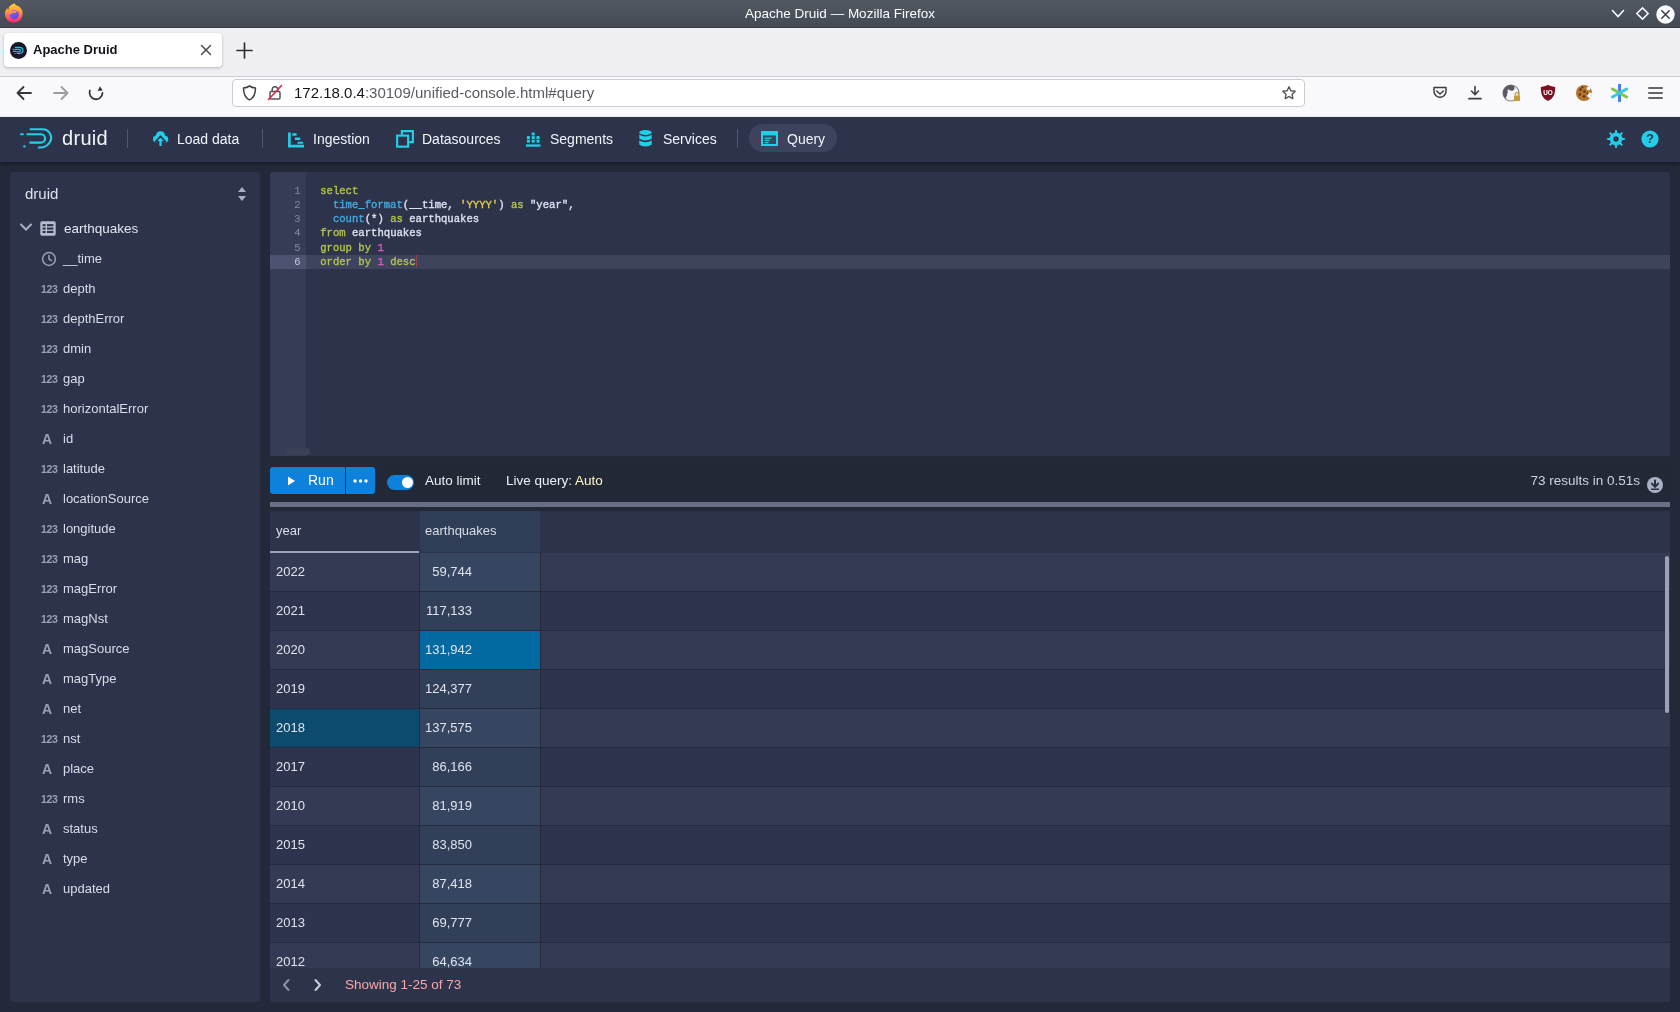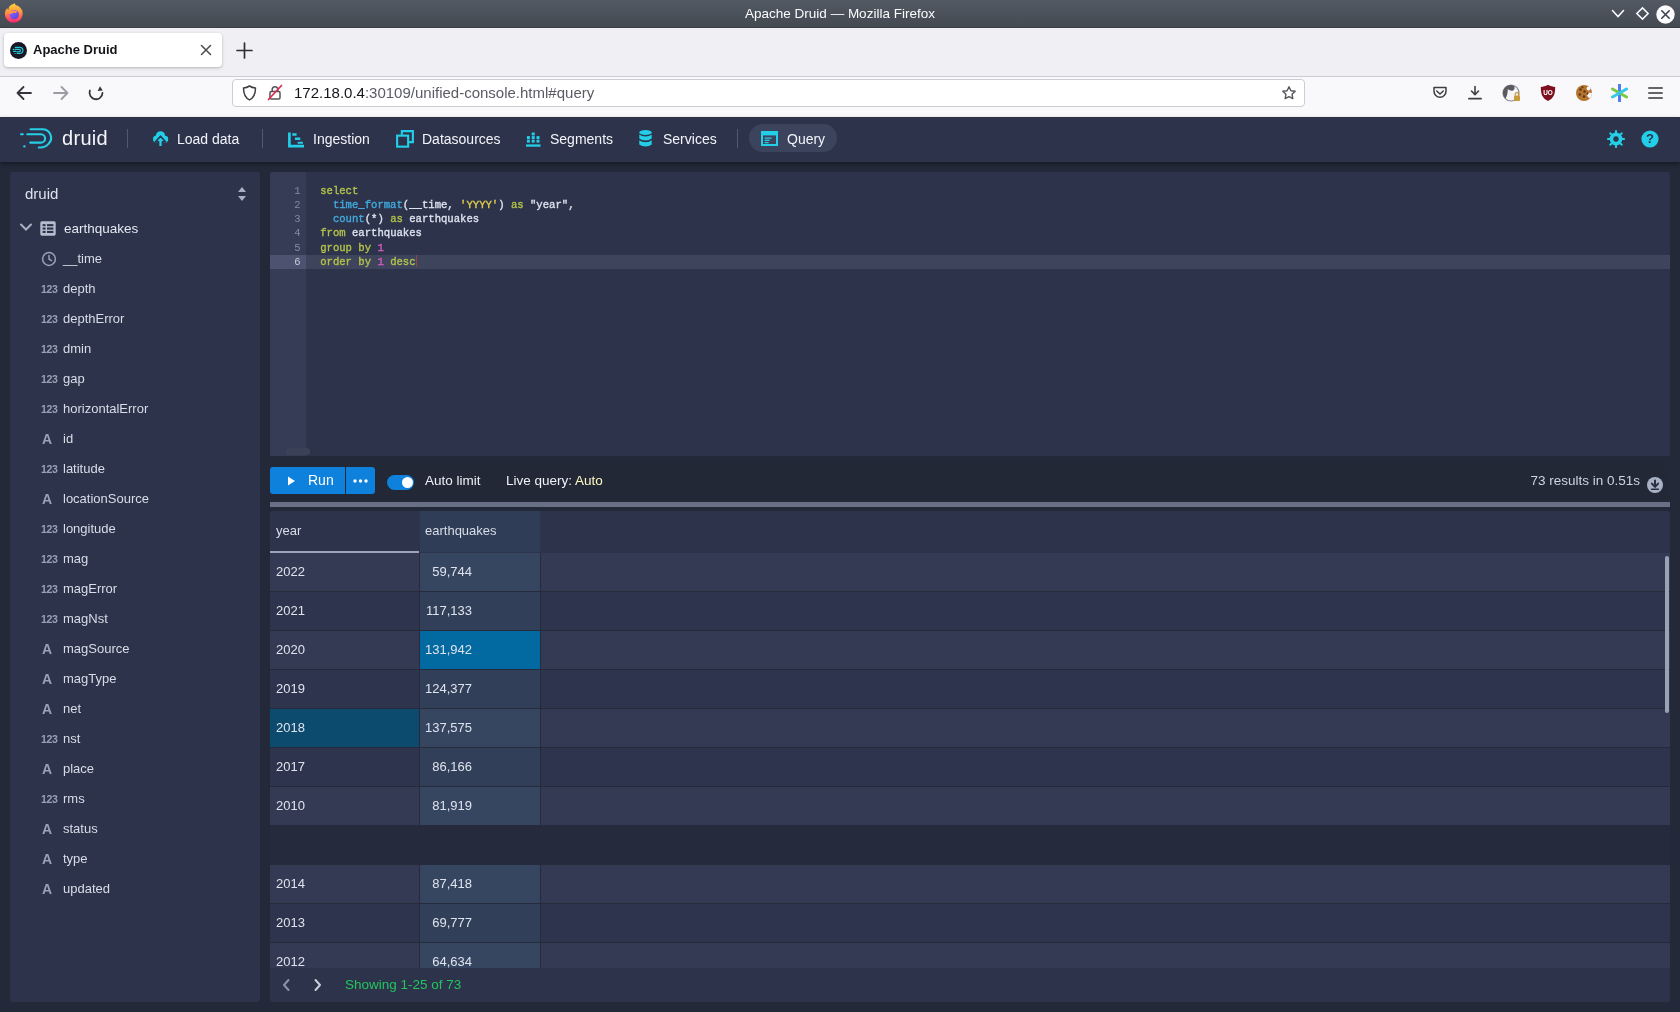--- a/index.html
+++ b/index.html
@@ -57,21 +57,21 @@
 .htxt{position:absolute;top:0;height:41px;line-height:40px;font-size:13px;color:#d9dde8}
 #sortline{position:absolute;left:0;top:39.5px;width:149px;height:3.2px;background:#9ba4bb}
 #tbody{position:absolute;left:0;top:42px;width:1400px;height:415px;overflow:hidden;background:#252a3c}
 .trow{position:absolute;left:0;width:1400px;height:39px}
 .cy{position:absolute;left:0;top:0;width:149px;height:38px}
 .ce{position:absolute;left:150px;top:0;width:120px;height:38px}
 .cf{position:absolute;left:271px;top:0;width:1129px;height:38px}
 .ytxt{position:absolute;left:6px;top:0;height:38px;line-height:38px;font-size:13px;color:#dfe3ed}
 .vtxt{position:absolute;left:0;top:0;width:52px;height:38px;line-height:38px;font-size:13px;color:#dfe3ed;text-align:right}
 #tfoot{position:absolute;left:0;top:457px;width:1400px;height:34px;background:#2d334b}
-#foottxt{position:absolute;left:75px;top:0;height:34px;line-height:33px;font-size:13.5px;color:#22c55e}
+#foottxt{position:absolute;left:75px;top:0;height:34px;line-height:33px;font-size:13.5px;color:#fca5a5}
 #vthumb{position:absolute;left:1394.5px;top:45px;width:4.5px;height:157px;background:#9aa2b6;border-radius:2px}
 </style></head>
 <body>
 
 <div id="titlebar"></div>
 <svg class="abs" style="left:4px;top:2px" width="21" height="21" viewBox="0 0 21 21">
  <defs>
   <linearGradient id="ffB" x1="0.5" y1="0" x2="0.5" y2="1">
    <stop offset="0" stop-color="#ffd43f"></stop>
         <stop offset="0.45" stop-color="#ff9640"></stop>
@@ -492,20 +492,29 @@
 </div>
 <div class="trow" style="top:234px">
 <div class="cy" style="background:#343a54">
           <span class="ytxt">2010</span>
         </div>
 <div class="ce" style="background:#364560">
           <span class="vtxt">81,919</span>
         </div>
 <div class="cf" style="background:#343a54"></div>
 </div>
+<div class="trow" style="top:273px">
+<div class="cy" style="background:#2f344e">
+          <span class="ytxt">2015</span>
+        </div>
+<div class="ce" style="background:#313f58">
+          <span class="vtxt">83,850</span>
+        </div>
+<div class="cf" style="background:#2f344e"></div>
+</div>
 <div class="trow" style="top:312px">
 <div class="cy" style="background:#343a54">
           <span class="ytxt">2014</span>
         </div>
 <div class="ce" style="background:#364560">
           <span class="vtxt">87,418</span>
         </div>
 <div class="cf" style="background:#343a54"></div>
 </div>
 <div class="trow" style="top:351px">

